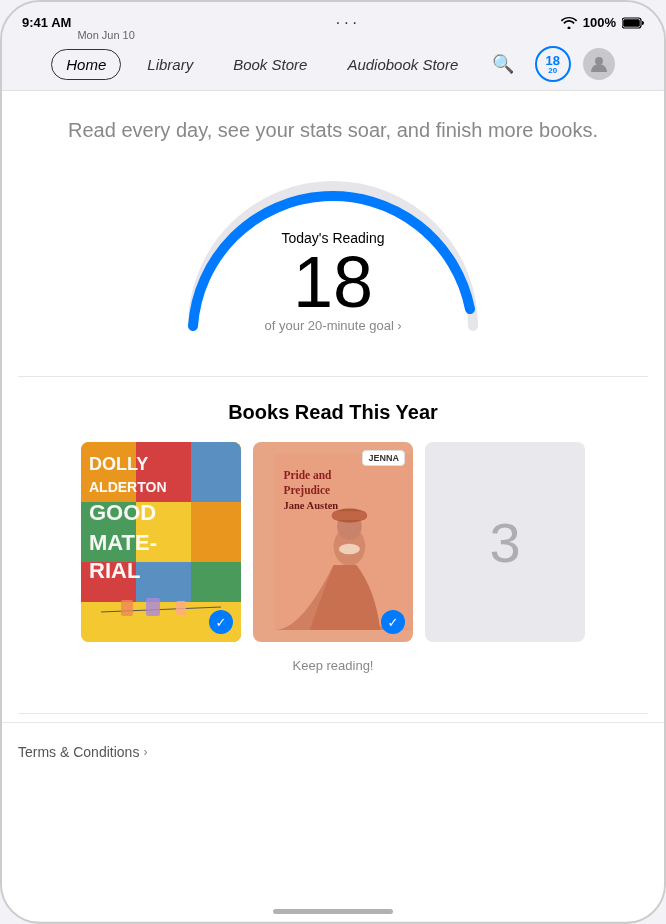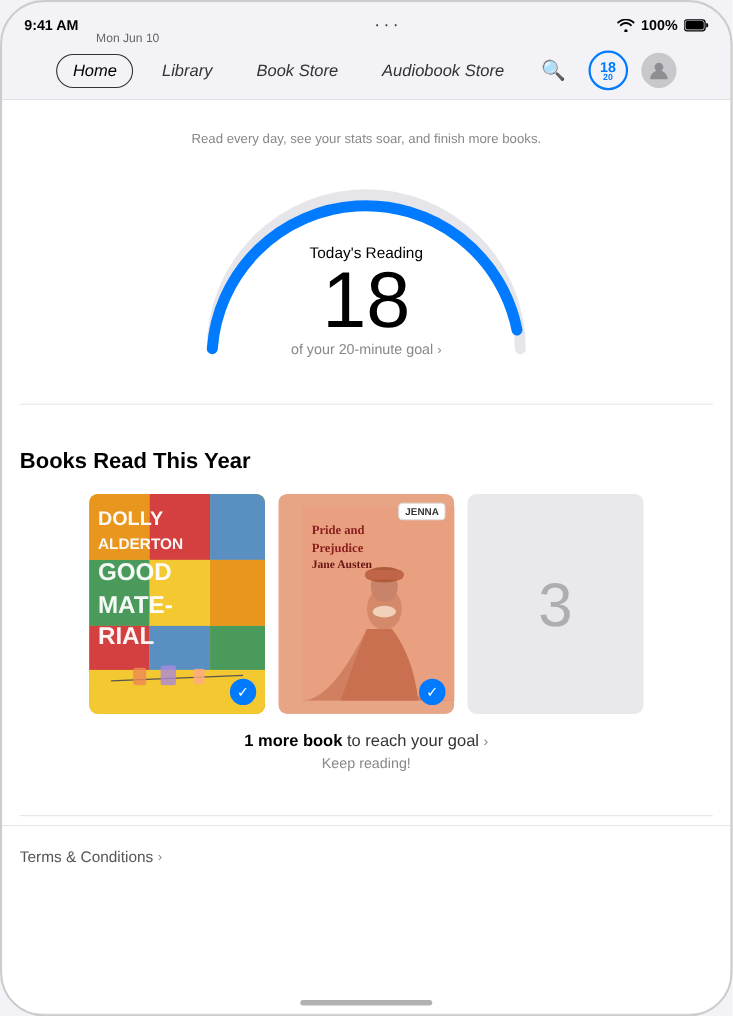--- a/index.html
+++ b/index.html
@@ -120,21 +120,21 @@
       padding: 28px 20px 20px;
       text-align: center;
     }
     .reading-goals-title {
       font-size: 22px;
       font-weight: 700;
       color: #000;
       margin-bottom: 6px;
     }
     .reading-goals-subtitle {
-      font-size: 12px;
+      font-size: 20px;
       color: #888;
       margin-bottom: 24px;
     }
 
     
     .gauge-container {
       position: relative;
       width: 320px;
       height: 170px;
       margin: 0 auto 20px auto;
@@ -202,22 +202,22 @@
     }
 
     
     .books-section {
       padding: 24px 16px 20px;
     }
     .books-title {
       font-size: 20px;
       font-weight: 700;
       color: #000;
+      text-align: center;
       margin-bottom: 18px;
-      margin-top: 16px;
     }
     .books-row {
       display: flex;
       gap: 12px;
       justify-content: center;
       margin-bottom: 16px;
     }
     .book-card {
       width: 160px;
       height: 200px;
@@ -325,21 +325,21 @@
       height: 5px;
       background: #000;
       border-radius: 3px;
       opacity: 0.3;
     }
   </style>
 </head>
 <body>
 
 <div class="status-bar">
-  <div style="display:flex;gap:16px;align-items:center;justify-content:flex-end;">
+  <div style="display:flex;gap:6px;align-items:center;justify-content:flex-end;">
     <span class="status-time">9:41 AM</span>
     <span style="font-size:11px;color:#666;margin-top:24px;">Mon Jun 10</span>
   </div>
   <span class="status-dots">···</span>
   <div class="status-icons">
 
     <svg width="16" height="12" viewBox="0 0 16 12">
       <path d="M8 9.5a1.5 1.5 0 1 1 0 3 1.5 1.5 0 0 1 0-3z" fill="#000"></path>
       <path d="M3.5 7C5 5.5 6.4 4.8 8 4.8s3 .7 4.5 2.2l1.2-1.2C11.8 3.9 10 3 8 3S4.2 3.9 2.3 5.8L3.5 7z" fill="#000"></path>
       <path d="M1 4.5C3 2.5 5.4 1.3 8 1.3s5 1.2 7 3.2L16.2 3.3C13.8 1 11 0 8 0S2.2 1 -0.2 3.3L1 4.5z" fill="#000"></path>
@@ -462,25 +462,20 @@
           <div style="position:absolute;top:8px;right:8px;background:#fff;border:1px solid #ddd;border-radius:4px;padding:2px 5px;font-size:9px;font-weight:700;color:#333;">JENNA</div>
           <div class="book-checkmark">✓</div>
         </div>
       </div>
 
       <div class="book-placeholder">
         <span class="book-placeholder-num">3</span>
       </div>
     </div>
 
-    <div class="books-goal-text">
-      <span class="books-goal-highlight">1 more book</span>
-      <span> to reach your goal</span>
-      <span class="books-goal-chevron">›</span>
-    </div>
     <div class="books-goal-sub">Keep reading!</div>
   </div>
 
   <div style="height:20px;"></div>
   <div class="divider"></div>
 
   <div class="terms-section">
     <span class="terms-link">
       <span>Terms &amp; Conditions</span>
       <span class="terms-chevron">›</span>

